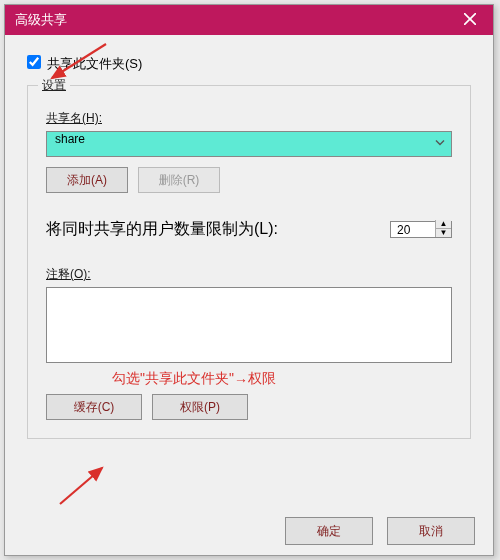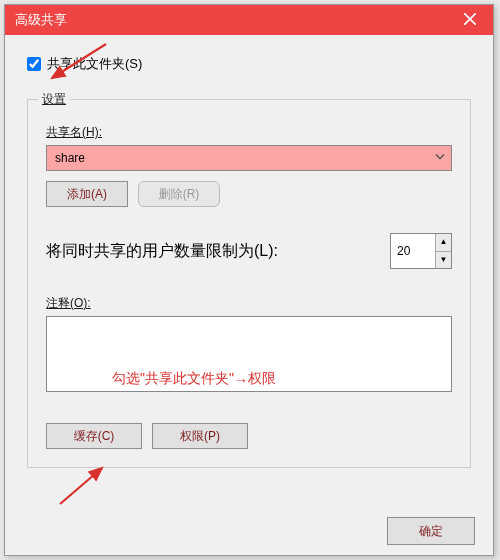--- a/index.html
+++ b/index.html
@@ -19,21 +19,21 @@
     left: 4px;
     top: 4px;
     width: 490px;
     height: 552px;
     background: #f0f0f0;
     border: 1px solid #999;
     box-shadow: 2px 2px 6px rgba(0,0,0,0.2);
   }
   .titlebar {
     height: 30px;
-    background: #ef4444;
+    background: #be185d;
     color: #fff;
     display: flex;
     align-items: center;
     padding-left: 10px;
     font-size: 13px;
   }
   .titlebar .title { flex: 1; }
   .titlebar .close {
     width: 46px;
     height: 30px;
@@ -41,22 +41,21 @@
     align-items: center;
     justify-content: center;
     color: #fff;
   }
   .titlebar .close svg { width: 12px; height: 12px; }
   .content {
     padding: 20px 22px 12px 22px;
   }
   .checkbox-row {
     display: flex;
-    align-items: center;
-    margin-bottom: 26px;
+    margin-bottom: 12px;
   }
   .checkbox-row input[type=checkbox] {
     width: 14px; height: 14px; margin: 0 6px 0 0;
   }
   .checkbox-row label { font-size: 13px; }
   .fieldset {
     border: 1px solid #ccc;
     border-radius: 0;
     padding: 14px 18px 18px 18px;
     position: relative;
@@ -80,25 +79,25 @@
     text-decoration: underline;
   }
   .select-wrap {
     position: relative;
     width: 100%;
   }
   .select-box {
     width: 100%;
     height: 26px;
     border: 1px solid #888;
-    background: #fca5a5;
+    background: #5eead4;
     padding: 0 28px 0 8px;
     font-size: 12px;
     display:flex;
-    align-items:center;
+    align-items:flex-start;
     cursor: default;
   }
   .select-arrow {
     position:absolute;
     right:6px; top:50%;
     transform: translateY(-50%);
     pointer-events:none;
   }
   .btn-row {
     display:flex;
@@ -115,33 +114,33 @@
     align-items:center;
     justify-content:center;
     cursor: default;
     color: #7f1d1d;
     padding: 0 10px;
   }
   .btn.disabled {
     color: #9a9a9a;
     border-color: #bbb;
     background: #e7e7e7;
-    border-radius: 6px;
   }
   .limit-row {
     display:flex;
     align-items:center;
     margin-top: 26px;
   }
   .limit-row .lbl { flex:1; font-size:16px; }
   .spinner {
     display:flex;
     border:1px solid #888;
-    height:36px;
+    height:17px;
     background:#fff;
+    align-items:flex-end;
   }
   .spinner input {
     width:44px;
     border:none;
     padding:0 6px;
     font-size:12px;
     outline:none;
     text-align:left;
   }
   .spinner .buttons {
@@ -256,20 +255,21 @@
 
       <div class="btn-row" style="margin-top:28px">
         <div class="btn" style="min-width:96px">缓存(C)</div>
         <div class="btn" style="min-width:96px">权限(P)</div>
       </div>
     </div>
   </div>
 
   <div class="footer">
     <div class="btn">确定</div>
+    <div class="btn">取消</div>
   </div>
 </div>
 
 <div class="annotation-overlay annotation-text1">勾选"共享此文件夹"→权限</div>
 
 <svg class="red-arrow" style="left:46px; top:40px;" width="70" height="50">
   <defs>
       <marker id="ah1" markerWidth="8" markerHeight="8" refX="6" refY="3" orient="auto">
         <polygon points="0,0 7,3 0,6" fill="#d9302c"></polygon>
       </marker>

